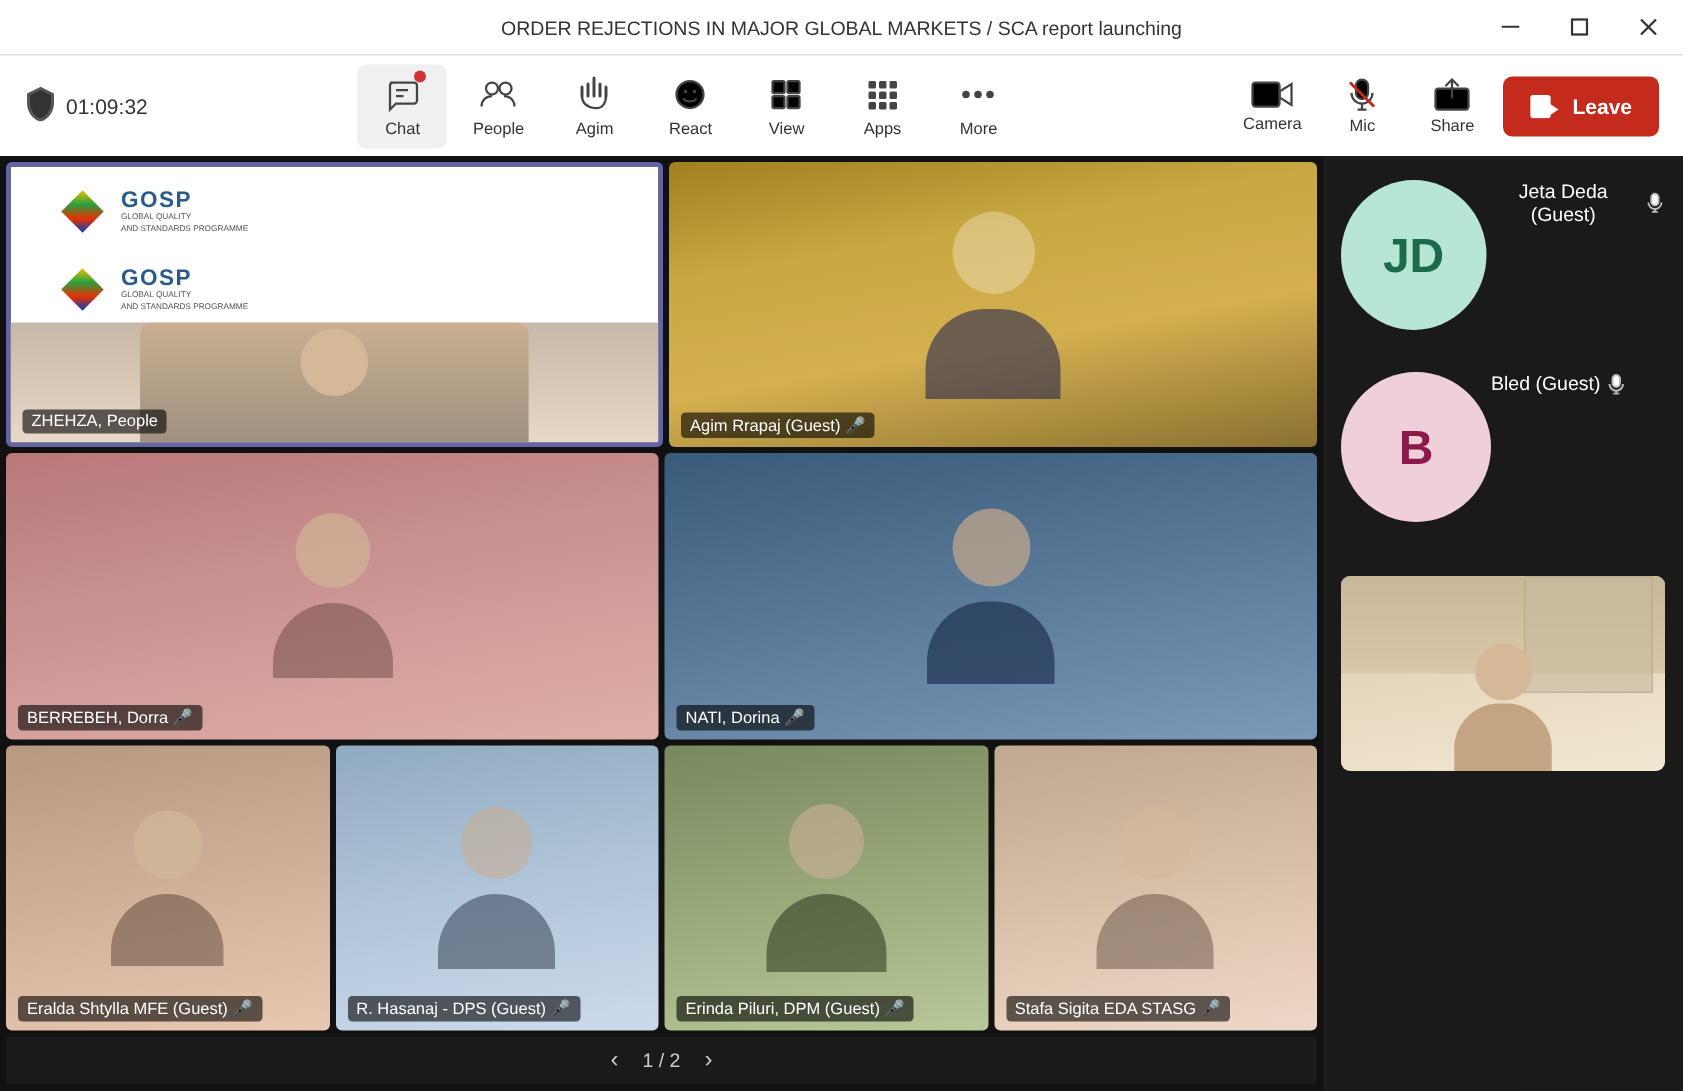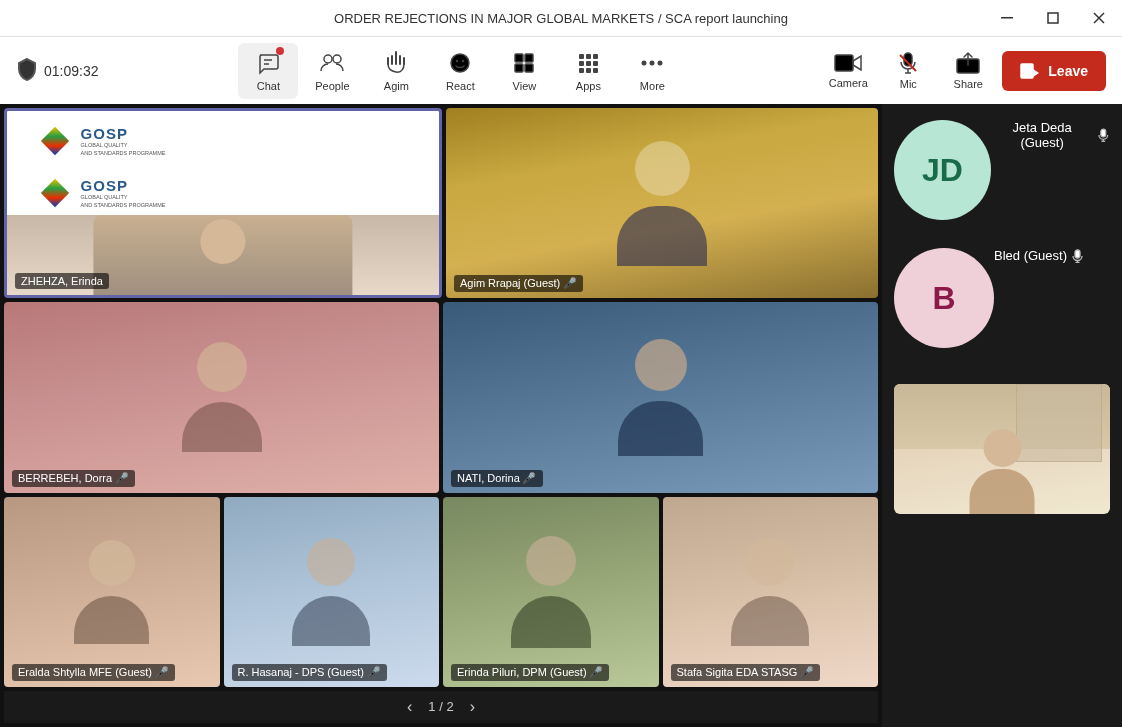--- a/index.html
+++ b/index.html
@@ -498,21 +498,21 @@
           </div>
 
           <div style="width:100%; height:55%; position:relative; overflow:hidden; background: linear-gradient(180deg,#c8b8a8,#e8d8c8);">
             <div style="position:absolute; top:0; left:50%; transform:translateX(-50%); width:60%; height:100%;">
               <div style="width:100%; height:100%; background: linear-gradient(180deg,#c8b090,#a09080); border-radius:8px 8px 0 0; display:flex; align-items:flex-start; justify-content:center; padding-top:4px;">
                 <div style="width:45px; height:45px; background: #d4b898; border-radius:50%; border-bottom:none;"></div>
               </div>
             </div>
           </div>
         </div>
-        <div class="video-label">ZHEHZA, Erinda</div>
+        <div class="video-label">ZHEHZA, People</div>
       </div>
 
       <div class="video-cell" style="background: linear-gradient(170deg, #a08020 0%, #c8a840 30%, #d4b050 60%, #8a7030 100%);">
         <div class="cell-person">
           <div class="head" style="width:55px; height:55px; background: rgba(255,255,255,0.3); border-radius:50%;"></div>
           <div class="body" style="width:90px; height:60px; background: rgba(40,40,80,0.6); border-radius:40px 40px 0 0; margin-top:4px;"></div>
         </div>
         <div class="video-label">
           <span>Agim Rrapaj (Guest)</span>
           <span> 🎤</span>

